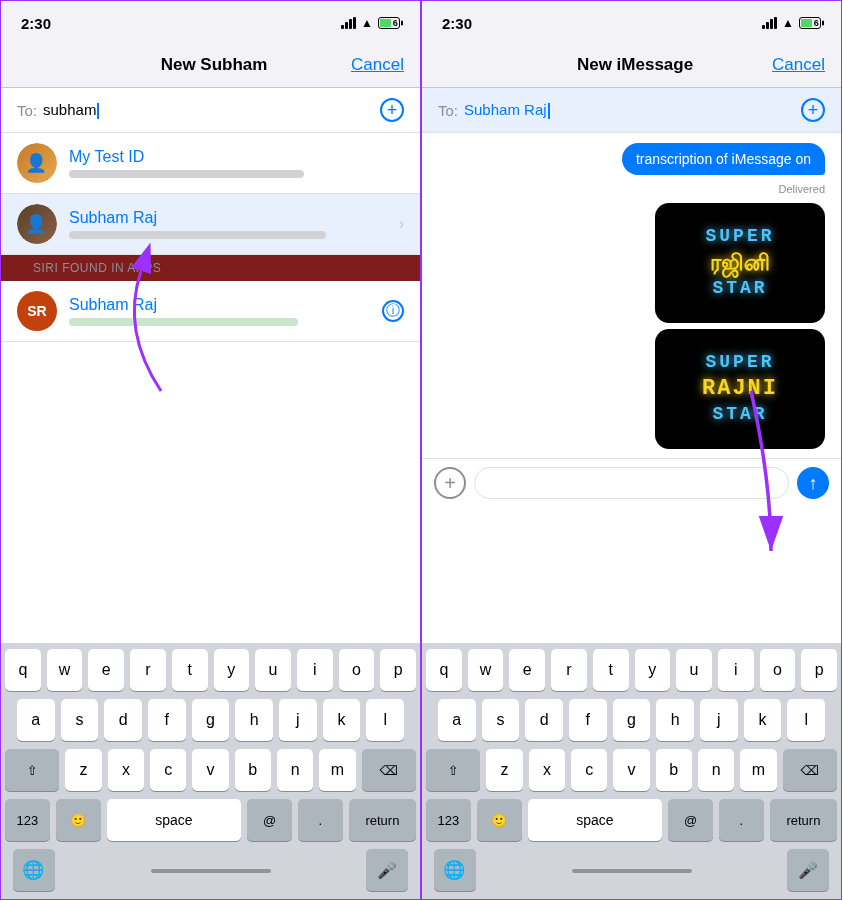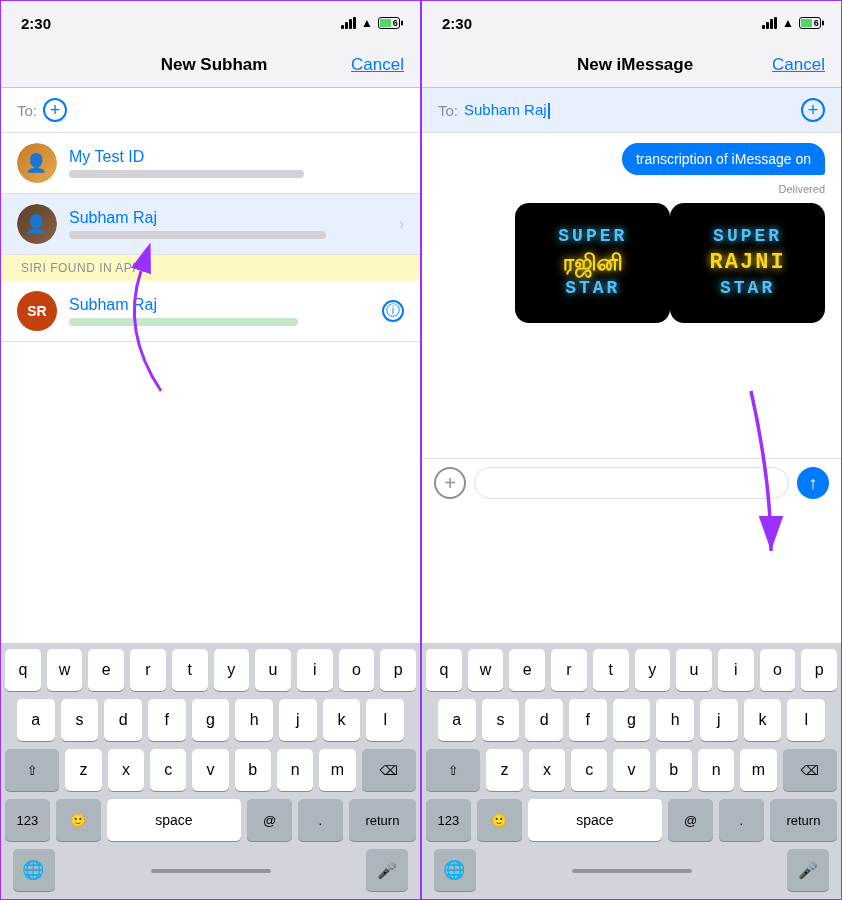--- a/index.html
+++ b/index.html
@@ -205,22 +205,22 @@
     .contact-chevron {
       color: #c7c7cc;
       font-size: 16px;
       margin-left: 8px;
     }
 
     
     .siri-header {
       font-size: 12px;
       color: #8e8e93;
-      padding: 6px 20px;
-      background: #fef9c3;
+      padding: 6px 32px;
+      background: #7f1d1d;
       letter-spacing: 0.5px;
       text-transform: uppercase;
     }
 
     
     .info-btn {
       width: 22px;
       height: 22px;
       border-radius: 50%;
       border: 2px solid #007aff;
@@ -333,22 +333,22 @@
       text-align: center;
     }
     .message-delivered {
       align-self: flex-end;
       font-size: 11px;
       color: #8e8e93;
     }
     .message-image-group {
       align-self: flex-end;
       display: flex;
-      flex-direction: row;
-      gap: 0;
+      flex-direction: column;
+      gap: 6px;
       max-width: 80%;
       justify-content: flex-end;
     }
     .sticker-img {
       width: 170px;
       height: 120px;
       background: #000;
       border-radius: 14px;
       display: flex;
       align-items: center;
@@ -429,20 +429,23 @@
   </div>
 
   <div class="nav-bar">
     <div class="nav-spacer"></div>
     <span class="nav-title">New Subham</span>
     <span class="nav-cancel">Cancel</span>
   </div>
 
   <div class="to-field">
     <span class="to-label">To:</span>
+    <span class="to-input">
+      <span>subham</span><span class="cursor"></span>
+    </span>
     <div class="to-plus-btn">+</div>
   </div>
 
   <div class="contact-list">
 
     <div class="contact-item">
       <div class="contact-avatar">
 
         <div style="width:40px;height:40px;border-radius:50%;background:linear-gradient(135deg,#c47b2b,#e8a84c);display:flex;align-items:center;justify-content:center;font-size:18px;">👤</div>
       </div>

